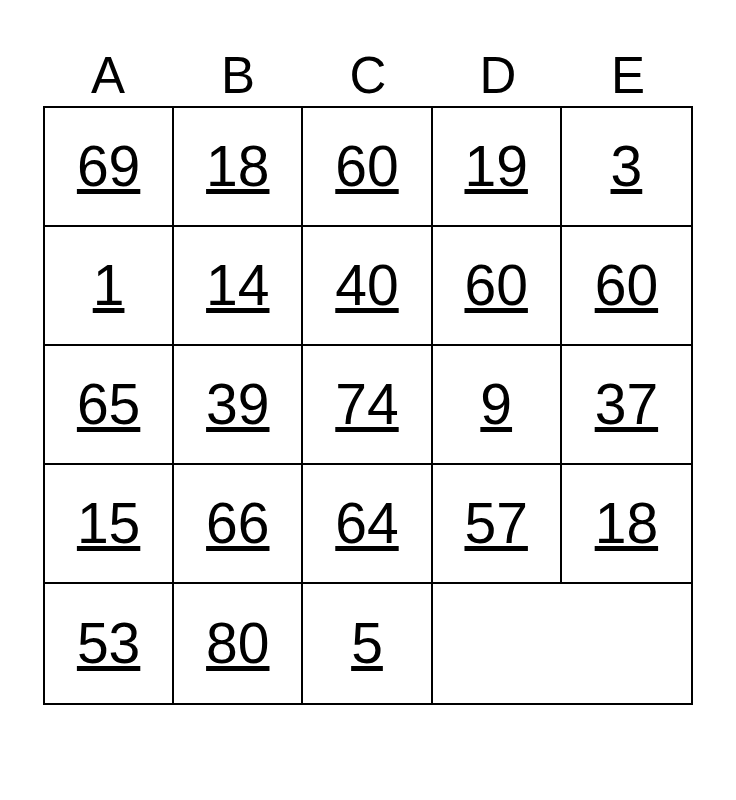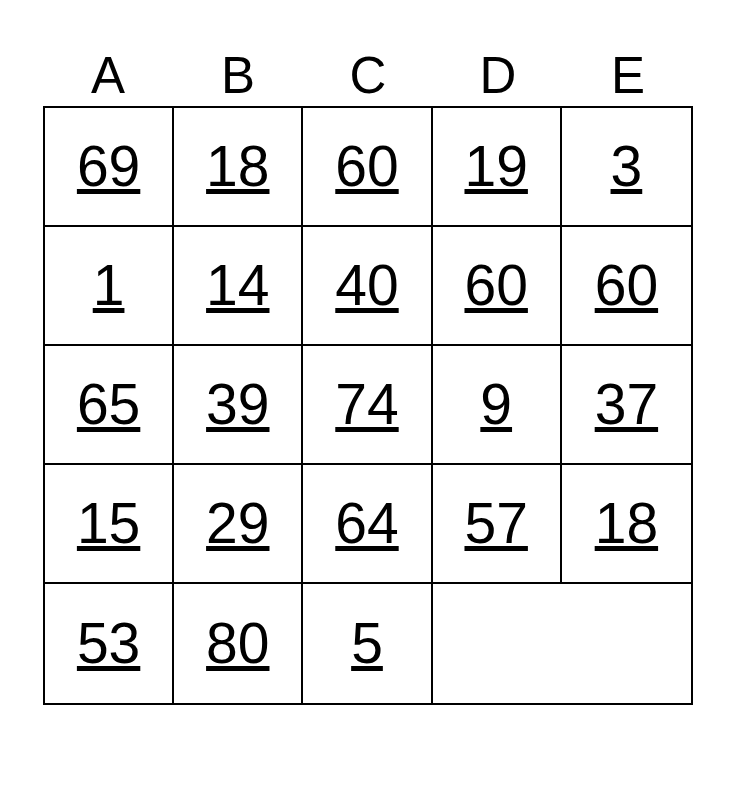--- a/index.html
+++ b/index.html
@@ -83,21 +83,21 @@
     <div class="cell">60</div>
 
     <div class="cell">60</div>
     <div class="cell">65</div>
     <div class="cell">39</div>
     <div class="cell">74</div>
     <div class="cell">9</div>
 
     <div class="cell">37</div>
     <div class="cell">15</div>
-    <div class="cell">29</div>
+    <div class="cell">66</div>
     <div class="cell">64</div>
 
     <div class="cell">57</div>
     <div class="cell">18</div>
     <div class="cell">53</div>
     <div class="cell">80</div>
     <div class="cell">5</div>
   </div>
 
 </main>

